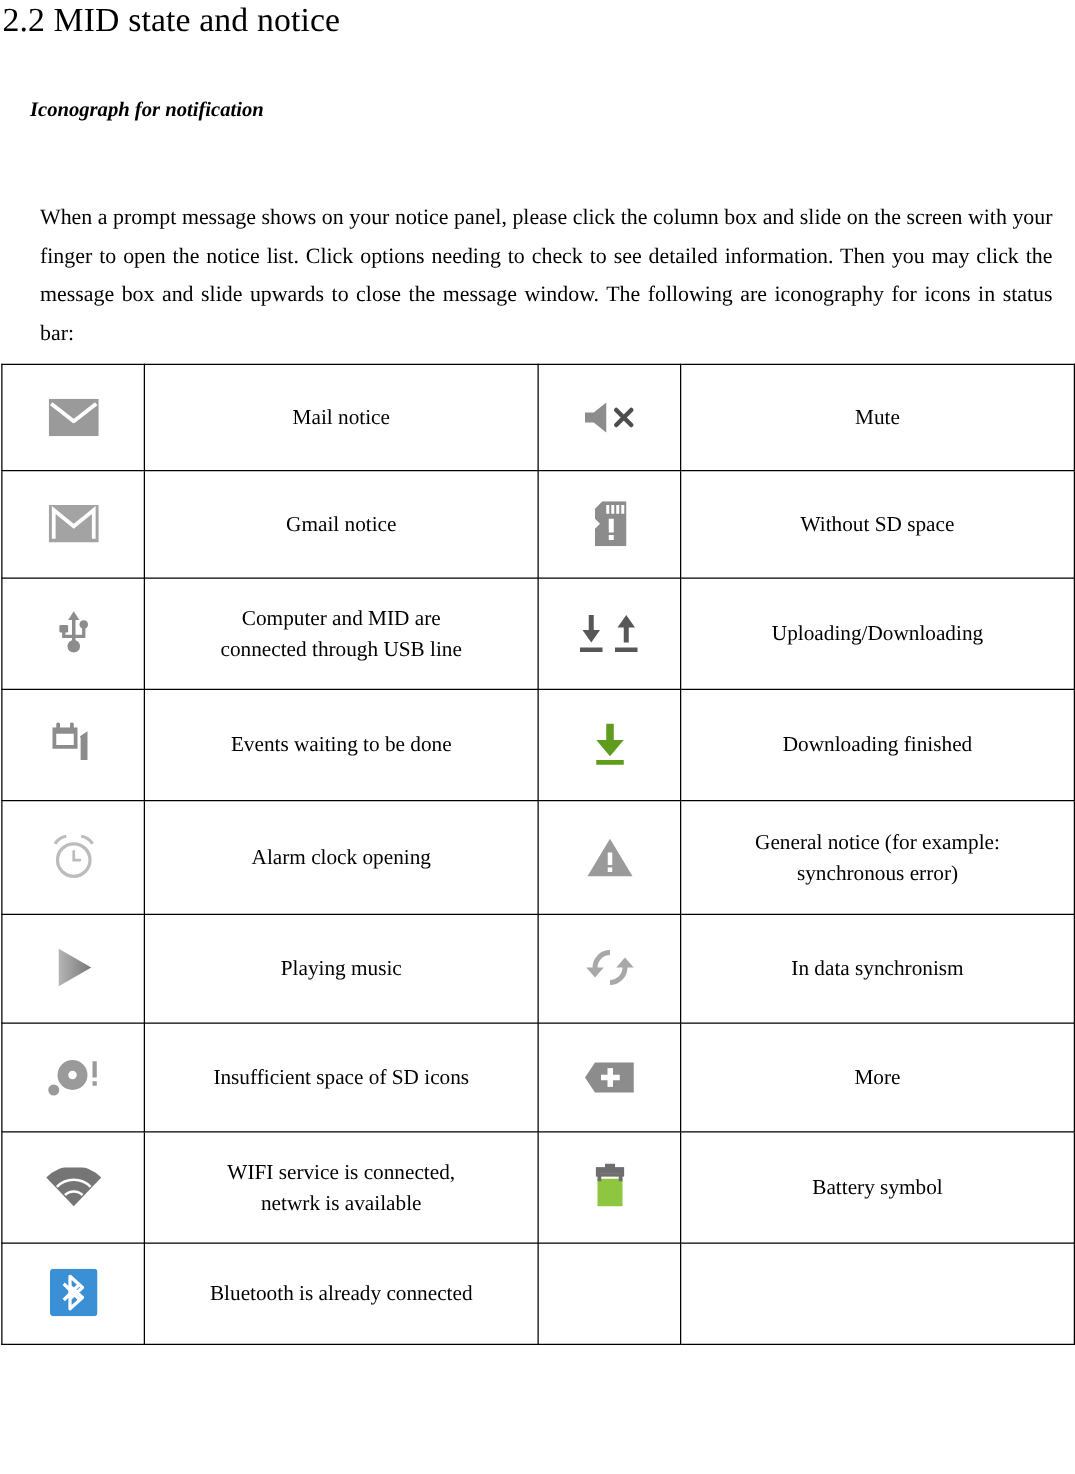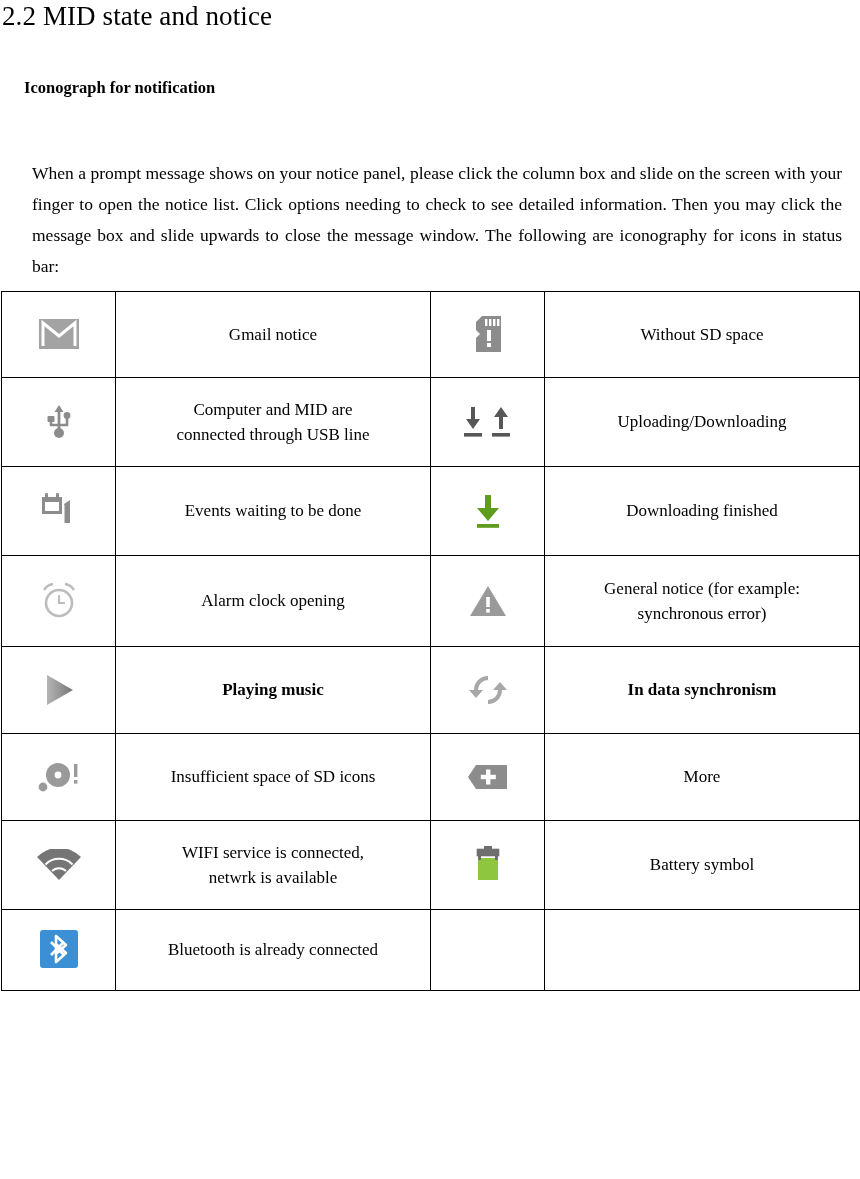--- a/index.html
+++ b/index.html
@@ -31,20 +31,21 @@
     line-height: 1.1;
     margin: 0;
     padding: 2px 8px 0 2px;
     letter-spacing: 0.1px;
   }
   .h-sub {
     font-size: 16.5px;
     font-weight: bold;
     margin: 0;
     padding: 0 0 0 24px;
+    font-style: italic;
   }
   .spacer-1 { height: 46px; }
   .spacer-2 { height: 52px; }
 
   
   .body-par {
     font-size: 17.5px;
     line-height: 31px;
     text-align: justify;
     text-justify: inter-word;
@@ -89,21 +90,21 @@
 
   
   .icon-wrap svg { display: block; }
 
   
   tr.r0 td { height: 84px; }
   tr.r1 td { height: 85px; text-align: center; }
   tr.r2 td { height: 88px; }
   tr.r3 td { height: 88px; }
   tr.r4 td { height: 90px; }
-  tr.r5 td { height: 86px; font-weight: bold; }
+  tr.r5 td { height: 86px; }
   tr.r6 td { height: 86px; }
   tr.r7 td { height: 88px; }
   tr.r8 td { height: 84px; }
   tr.r9 td { height: 80px; margin-top: 38px; }
 </style>
 </head>
 <body>
 
 <div class="page">
 
@@ -119,20 +120,44 @@
 
   <table class="icon-table">
     <colgroup>
       <col class="c-icon">
         <col class="c-text">
         <col class="c-icon">
         <col class="c-text">
     </colgroup>
     <tbody>
 
+      <tr class="r0">
+        <td class="icon-cell">
+          <span class="icon-wrap">
+            <svg width="40" height="30" viewBox="0 0 40 30">
+              <rect x="0" y="0" width="40" height="30" fill="#9a9a9a"></rect>
+              <path d="M2 4 L20 18 L38 4" fill="none" stroke="#ffffff" stroke-width="3.2" stroke-linejoin="round"></path>
+            </svg>
+          </span>
+        </td>
+        <td class="text-cell">
+          <span>Mail notice</span>
+        </td>
+        <td class="icon-cell">
+          <span class="icon-wrap">
+            <svg width="46" height="30" viewBox="0 0 46 30">
+              <path d="M3 11 L10 11 L20 3 L20 27 L10 19 L3 19 Z" fill="#8c8c8c"></path>
+              <path d="M28 9 L40 21 M40 9 L28 21" stroke="#4d4d4d" stroke-width="3.6" stroke-linecap="round"></path>
+            </svg>
+          </span>
+        </td>
+        <td class="text-cell">
+          <span>Mute</span>
+        </td>
+      </tr>
 
       <tr class="r1">
         <td class="icon-cell">
           <span class="icon-wrap">
             <svg width="40" height="30" viewBox="0 0 40 30">
               <rect x="0" y="0" width="40" height="30" fill="#a3a3a3"></rect>
               <path d="M4 27 L4 4 L20 17 L36 4 L36 27" fill="none" stroke="#ffffff" stroke-width="3" stroke-linejoin="miter"></path>
             </svg>
           </span>
         </td>

